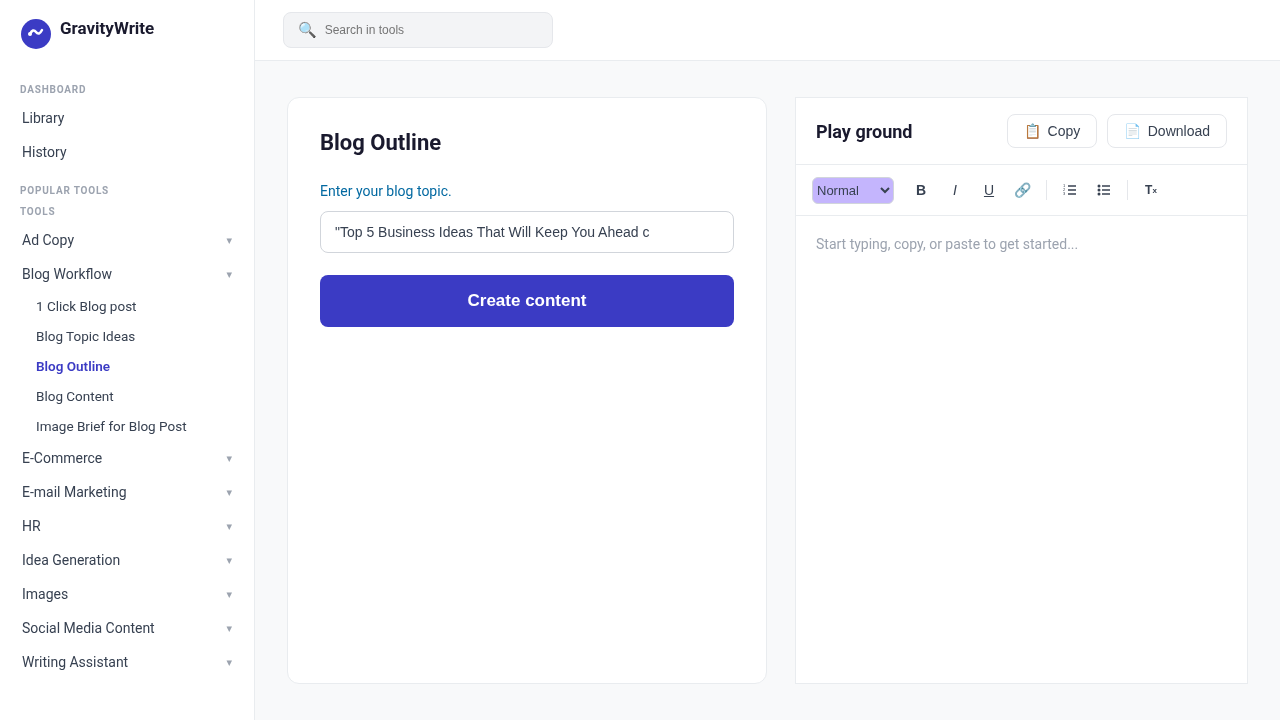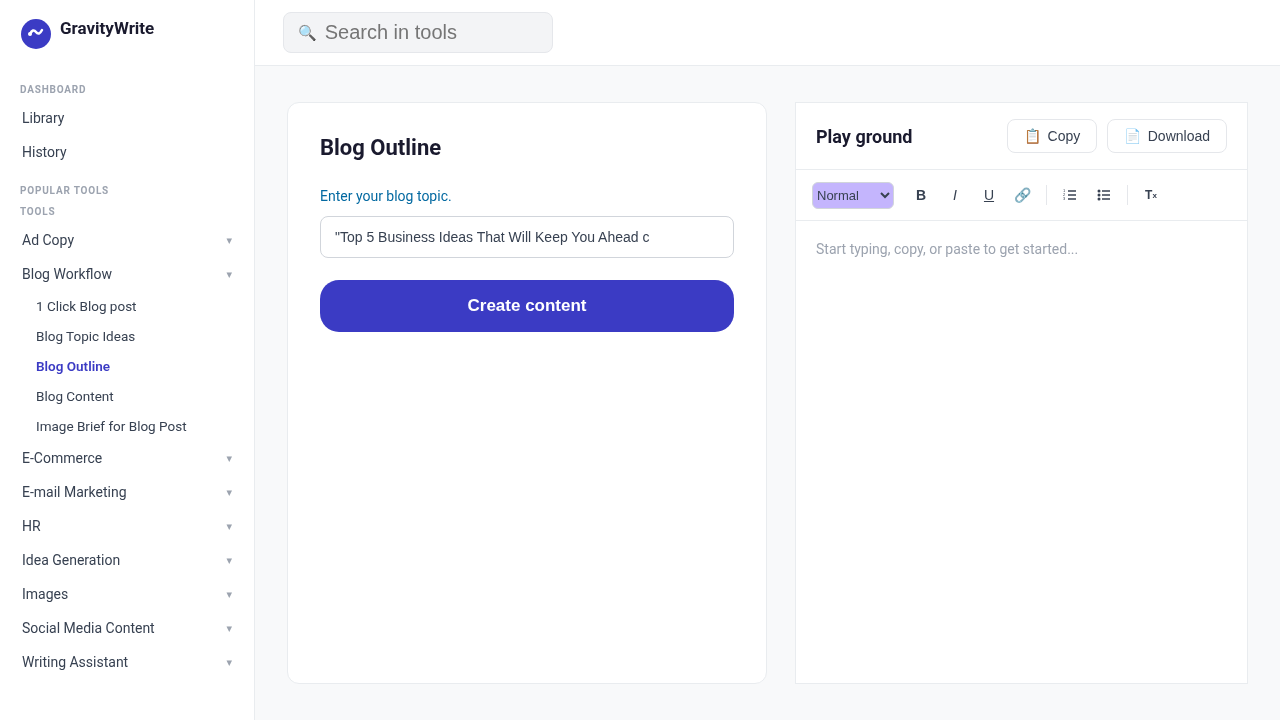--- a/index.html
+++ b/index.html
@@ -88,21 +88,21 @@
       border: 1px solid #e5e7eb;
       border-radius: 8px;
       padding: 8px 14px;
       gap: 8px;
       width: 270px;
     }
     .search-box input {
       border: none;
       background: transparent;
       outline: none;
-      font-size: 20px;
+      font-size: 12px;
       color: #374151;
       width: 100%;
     }
     .search-icon { color: #9ca3af; font-size: 15px; }
 
     
     .content-area {
       flex: 1;
       display: flex;
       padding: 36px 32px;
@@ -139,21 +139,21 @@
       color: #374151;
       outline: none;
       margin-bottom: 22px;
       background: #fff;
     }
     .create-btn {
       width: 100%;
       background: #3b3bc4;
       color: #fff;
       border: none;
-      border-radius: 19px;
+      border-radius: 8px;
       padding: 16px;
       font-size: 17px;
       font-weight: 600;
       cursor: pointer;
       transition: background 0.15s;
     }
 
     
     .right-panel {
       background: #fff;

